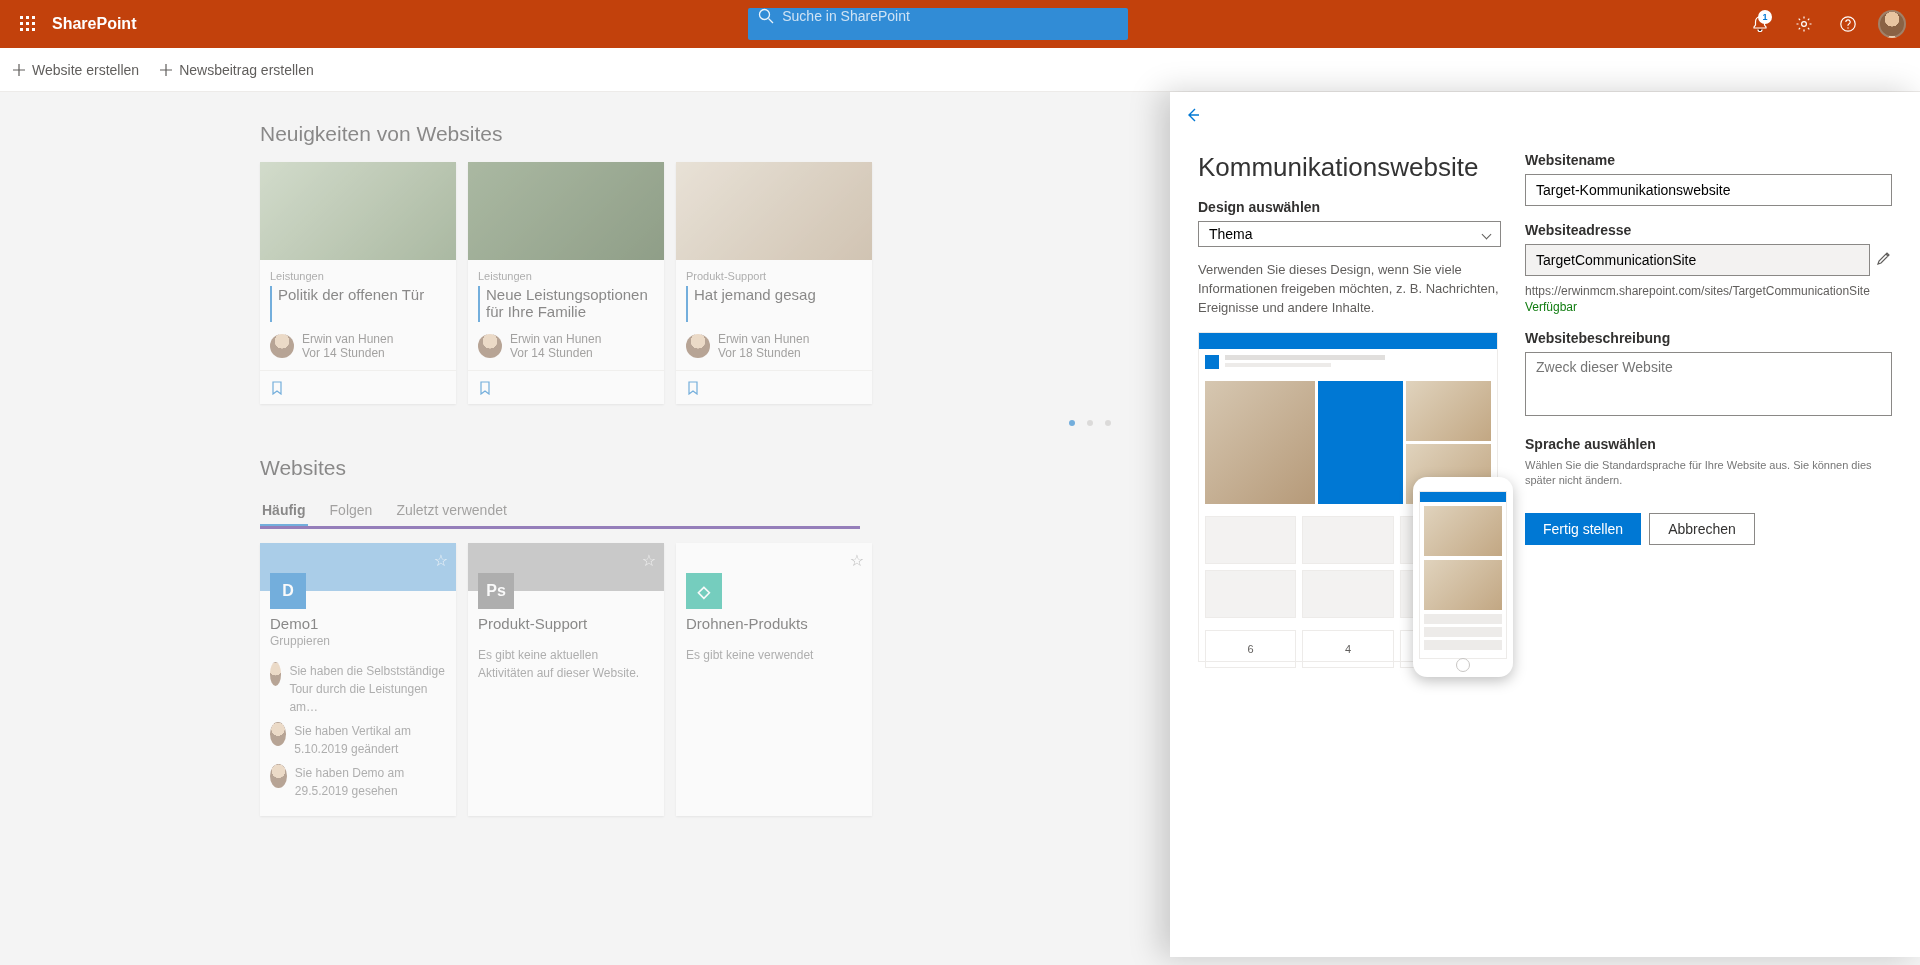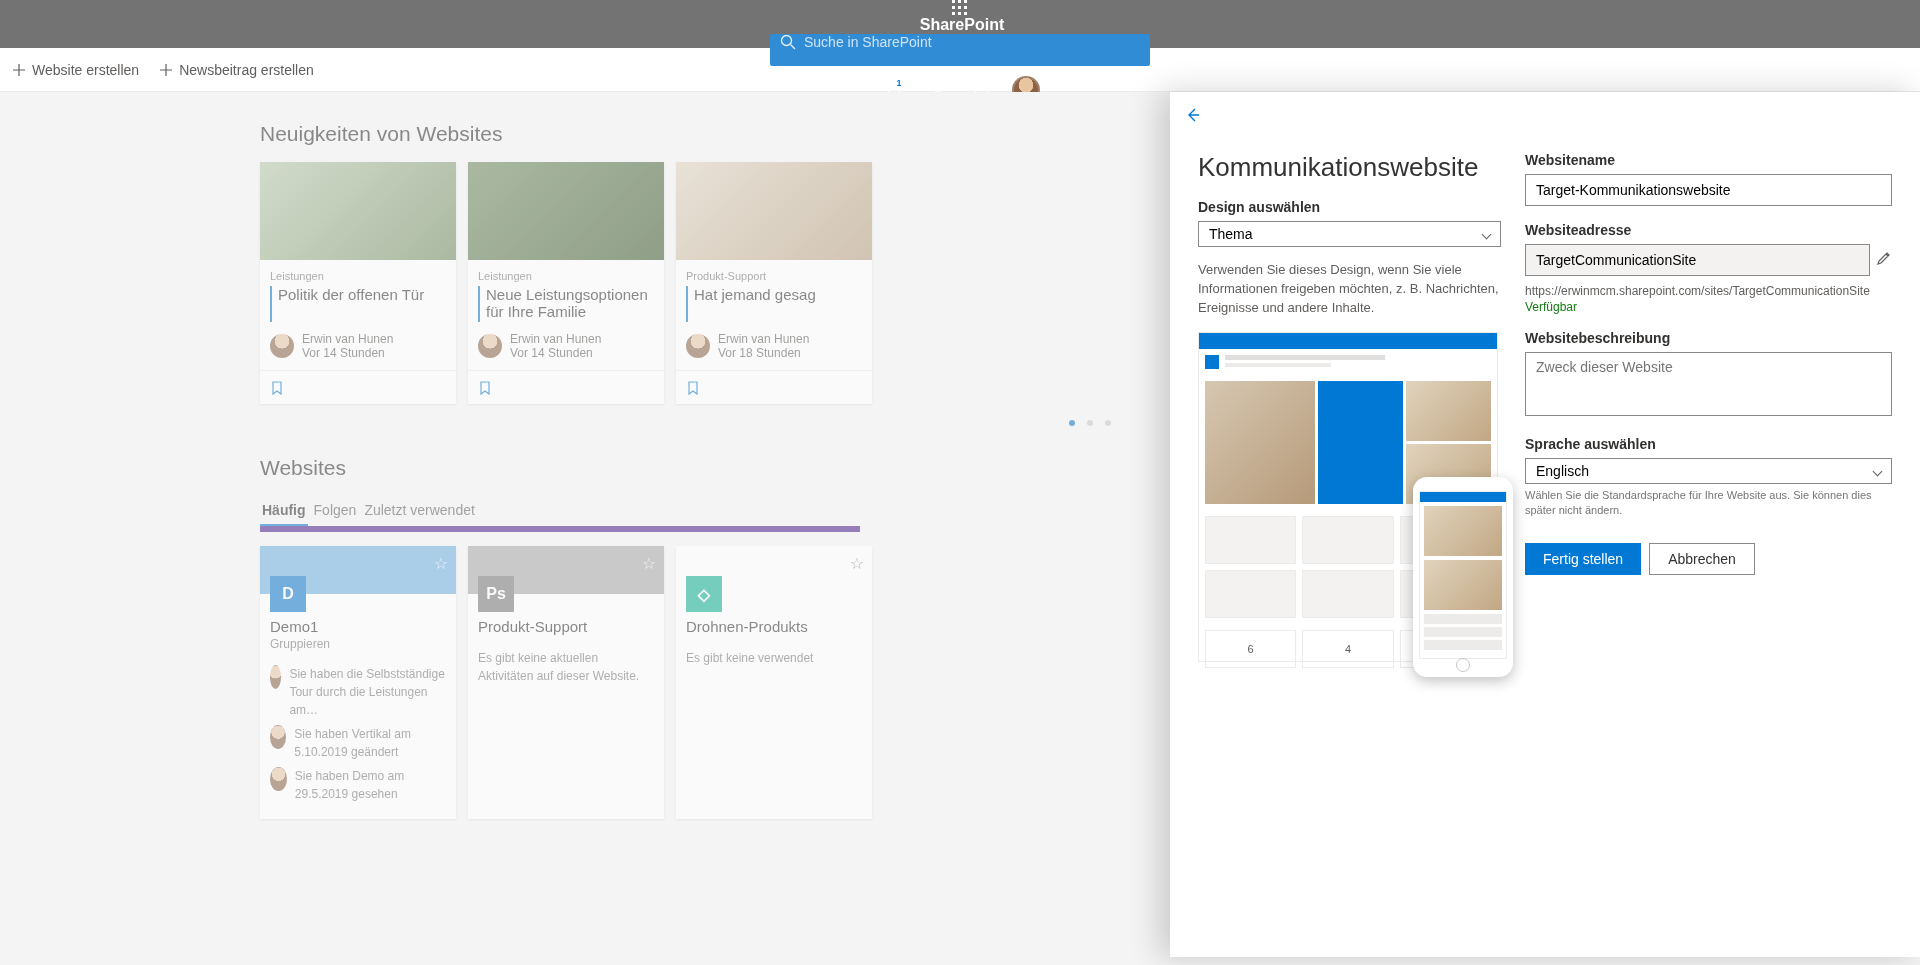--- a/index.html
+++ b/index.html
@@ -1,19 +1,19 @@
 <!DOCTYPE html>
 <html><head>
 <meta charset="utf-8">
 <style>
 * { box-sizing: border-box; margin: 0; padding: 0; font-family: "Segoe UI", Arial, sans-serif; }
 html, body { height: 100%; overflow: hidden; background: #f4f4f4; }
 
 
-.suitebar { height: 48px; background: #737373; color: #fff; display: flex; align-items: center; padding: 0 8px; flex-direction: column; }
+.suitebar { height: 48px; background: #c2410c; color: #fff; display: flex; align-items: center; padding: 0 8px; }
 .waffle { width: 40px; height: 48px; display: flex; align-items: center; justify-content: center; cursor: pointer; }
 .waffle svg { width: 16px; height: 16px; }
 .brand { font-size: 16px; font-weight: 600; margin-left: 4px; }
 .searchwrap { flex: 1; display: flex; justify-content: center; }
 .searchbox { width: 380px; height: 32px; background: #318cd6; border: none; border-radius: 2px; display: flex; align-items: flex-start; padding: 0 10px; color: #cfe3f4; }
 .searchbox svg { width: 16px; height: 16px; margin-right: 8px; opacity: .9; }
 .searchbox input { flex: 1; background: transparent; border: none; color: #fff; font-size: 14px; outline: none; }
 .searchbox input::placeholder { color: #cfe3f4; }
 .suite-actions { display: flex; align-items: center; gap: 4px; }
 .suite-btn { width: 40px; height: 48px; display: flex; align-items: center; justify-content: center; cursor: pointer; position: relative; }
@@ -36,21 +36,21 @@
 .newscard .img.c { background: linear-gradient(135deg,#e0d3bd,#b79d7a); }
 .newscard .body { padding: 10px 10px 0; }
 .cat { font-size: 11px; color: #767676; }
 .title { font-size: 15px; color: #323130; margin: 4px 0 10px; border-left: 2px solid #0078d4; padding-left: 6px; min-height: 36px; }
 .by { display: flex; align-items: center; gap: 8px; font-size: 12px; color: #605e5c; margin-bottom: 10px; }
 .mini-av { width: 24px; height: 24px; border-radius: 50%; background: radial-gradient(circle at 50% 30%, #e8c4a0 35%, #8a6244 36%); }
 .foot { border-top: 1px solid #edebe9; height: 34px; display: flex; align-items: center; padding: 0 10px; color: #0078d4; }
 .dots { display: flex; gap: 12px; justify-content: center; margin: 16px 0 30px; }
 .dot { width: 6px; height: 6px; border-radius: 50%; background: #c8c6c4; }
 .dot.on { background: #0078d4; }
-.tabs { display: flex; gap: 4px; font-size: 14px; color: #605e5c; border-bottom: 6px solid #4c1d95; width: 600px; }
+.tabs { display: flex; gap: 20px; font-size: 14px; color: #605e5c; border-bottom: 3px solid #4c1d95; width: 600px; }
 .tab { padding: 6px 2px; cursor: pointer; }
 .tab.on { color: #323130; font-weight: 600; border-bottom: 2px solid #0078d4; }
 .sitecards { display: flex; gap: 12px; margin-top: 14px; }
 .sitecard { width: 196px; background: #fff; box-shadow: 0 1px 2px rgba(0,0,0,.12); }
 .sitecard .hdr { height: 48px; background: #a6a6a6; position: relative; padding: 8px; }
 .sitecard .hdr.blue { background: #69afe5; }
 .sitecard .hdr.white { background: #fff; }
 .logo-sq { position: absolute; left: 10px; bottom: -18px; width: 36px; height: 36px; background: #0078d4; color: #fff; display: flex; align-items: center; justify-content: center; font-weight: 600; }
 .logo-sq.grey { background: #767676; }
 .logo-sq.teal { background: #00b294; }
@@ -374,24 +374,20 @@
         </div>
         <div class="url">https://erwinmcm.sharepoint.com/sites/TargetCommunicationSite</div>
         <div class="avail">Verfügbar</div>
       </div>
       <div class="fgroup">
         <label class="lbl">Websitebeschreibung</label>
         <textarea class="ta" placeholder="Zweck dieser Website" style=""></textarea>
       </div>
       <div class="fgroup">
         <label class="lbl">Sprache auswählen</label>
-        <div class="sel">
-          <span>Englisch</span>
-          <span class="chev"></span>
-        </div>
         <div class="lang-hint">Wählen Sie die Standardsprache für Ihre Website aus. Sie können dies später nicht ändern.</div>
       </div>
       <div class="btns">
         <button class="btn pri">Fertig stellen</button>
         <button class="btn sec">Abbrechen</button>
       </div>
     </div>
   </div>
 
 </div>

